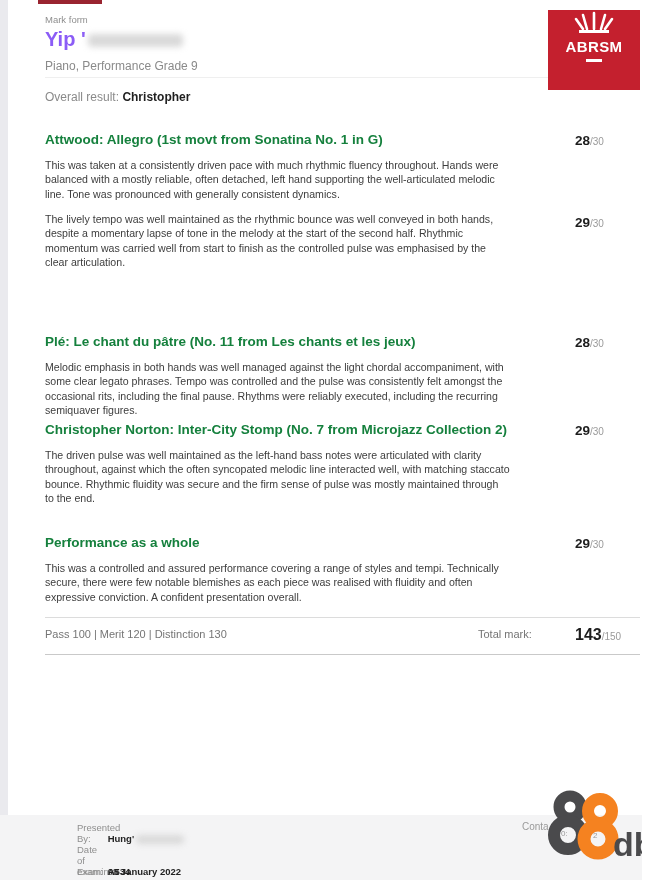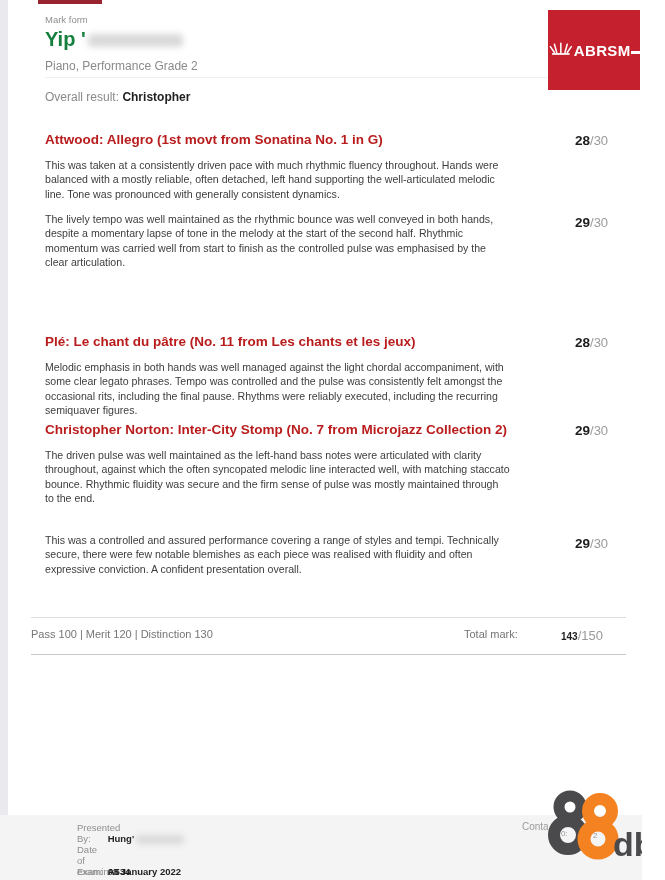--- a/index.html
+++ b/index.html
@@ -6,53 +6,53 @@
   html,body { background:#fff; }
   body { font-family:"Liberation Sans", sans-serif; }
   .page { position:relative; width:642px; height:880px; background:#ffffff; overflow:hidden; }
 
   .left-strip  { position:absolute; left:0; top:0; width:8px; height:880px; background:#eaeaee; }
   .right-edge  { position:absolute; left:660px; top:0; width:2px; height:880px; background:#dfdfe3; }
   .top-fragment{ position:absolute; left:38px; top:0; width:64px; height:4px; background:#992430; }
 
   
   .form-label { position:absolute; left:45px; top:14px; font-size:9.5px; color:#8f8f8f; }
-  .name-row   { position:absolute; left:45px; top:28px; font-size:20px; font-weight:700; color:#15803d; }
+  .name-row   { position:absolute; left:45px; top:28px; font-size:20px; font-weight:700; color:#8b5cf6; }
   .smudge     { display:inline-block; background:#d9d9d9; border-radius:4px; filter:blur(3px); vertical-align:middle; }
   .smudge.name { width:95px; height:13px; margin-left:2px; }
   .smudge.presenter { width:48px; height:9px; margin-left:2px; }
   .subject    { position:absolute; left:45px; top:59px; font-size:12px; color:#8a8a8a; }
   .header-divider { position:absolute; left:45px; top:77px; width:595px; height:1px; background:#efefef; }
   .overall    { position:absolute; left:45px; top:90px; font-size:12px; color:#8a8a8a; }
   .overall b  { color:#1f1f1f; font-weight:700; }
 
   
   .abrsm { position:absolute; left:548px; top:10px; width:92px; height:80px; background:#c4202e;
-           display:flex; align-items:center; }
+           display:flex; flex-direction:column; align-items:center; }
   .abrsm svg { display:block; margin-bottom:2px; }
   .abrsm-text { color:#ffffff; font-weight:700; font-size:15px; letter-spacing:.4px; }
   .abrsm-dash { width:16px; height:3px; background:#ffffff; margin-top:4px; }
 
   
   .section { position:absolute; left:45px; width:595px; }
-  .sec-title { width:530px; font-size:13.5px; font-weight:700; color:#b91c1c; line-height:28px; }
+  .sec-title { width:530px; font-size:13.5px; font-weight:700; color:#15803d; line-height:28px; }
   .sec-mark  { position:absolute; left:530px; top:5px; white-space:nowrap; }
   .mark-num  { font-size:13.5px; font-weight:700; color:#1d1d1d; }
-  .mark-max  { font-size:13px; color:#9a9a9a;margin-top:24px; }
+  .mark-max  { font-size:10px; color:#9a9a9a;margin-top:24px; }
   .sec-comment { width:465px; margin-top:4px; font-size:10.6px; line-height:14.4px; color:#3d3d3d; }
 
   .s1 { top:126px; } .s2 { top:208px; } .s3 { top:328px; } .s4 { top:416px; } .s5 { top:529px; }
 
   
-  .totals { position:absolute; left:31px; top:617px; width:595px; height:38px;
+  .totals { position:absolute; left:45px; top:617px; width:595px; height:38px;
             border-top:1px solid #dcdcdc; border-bottom:1px solid #c9c9c9; }
   .boundaries { position:absolute; left:0; top:10px; font-size:11px; color:#757575; }
   .total-label { position:absolute; left:433px; top:10px; font-size:11px; color:#757575; }
   .total-value { position:absolute; left:530px; top:8px; white-space:nowrap; }
-  .total-value .mark-num { font-size:10px; }
+  .total-value .mark-num { font-size:16px; }
 
   
   .footer { position:absolute; left:0; top:815px; width:665px; height:65px; background:#f4f4f5; }
   .f-row { position:absolute; left:45px; font-size:9.5px; }
   .f-row.r1 { top:7px; } .f-row.r2 { top:29px; } .f-row.r3 { top:51px; }
   .f-label { display:inline-block; width:60px; color:#8f8f8f;padding-left:32px; }
   .f-value { color:#222222; font-weight:700; }
 
   .contact-fragment { position:absolute; left:522px; top:821px; font-size:10px; color:#9a9a9a; z-index:1; }
   .hole-frag { position:absolute; font-size:8px; color:#9a9a9a; z-index:2; }
@@ -65,21 +65,21 @@
 
 <div class="page">
   <div class="left-strip"></div>
   <div class="right-edge"></div>
   <div class="top-fragment"></div>
 
   <div class="form-label">Mark form</div>
   <div class="name-row">
     <span>Yip '</span><span class="smudge name"></span>
   </div>
-  <div class="subject">Piano, Performance Grade 2</div>
+  <div class="subject">Piano, Performance Grade 9</div>
   <div class="header-divider"></div>
   <div class="overall">
     <span>Overall result:</span>
     <b>Christopher</b>
   </div>
 
   <div class="abrsm">
     <svg width="44" height="26" viewBox="0 0 44 26">
       <path d="M22 3 V19 M11 5 L15 19 M33 5 L29 19 M4 9 L11 19 M40 9 L33 19" stroke="#ffffff" stroke-width="2.6" stroke-linecap="round" fill="none"></path>
       <rect x="7" y="20" width="30" height="3" fill="#ffffff"></rect>
@@ -105,20 +105,21 @@
     <div class="sec-comment">Melodic emphasis in both hands was well managed against the light chordal accompaniment, with some clear legato phrases. Tempo was controlled and the pulse was consistently felt amongst the occasional rits, including the final pause. Rhythms were reliably executed, including the recurring semiquaver figures.</div>
   </div>
 
   <div class="section s4">
     <div class="sec-title">Christopher Norton: Inter-City Stomp (No. 7 from Microjazz Collection 2)</div>
     <div class="sec-mark"><span class="mark-num">29</span><span class="mark-max">/30</span></div>
     <div class="sec-comment">The driven pulse was well maintained as the left-hand bass notes were articulated with clarity throughout, against which the often syncopated melodic line interacted well, with matching staccato bounce. Rhythmic fluidity was secure and the firm sense of pulse was mostly maintained through to the end.</div>
   </div>
 
   <div class="section s5">
+    <div class="sec-title">Performance as a whole</div>
     <div class="sec-mark"><span class="mark-num">29</span><span class="mark-max">/30</span></div>
     <div class="sec-comment">This was a controlled and assured performance covering a range of styles and tempi. Technically secure, there were few notable blemishes as each piece was realised with fluidity and often expressive conviction. A confident presentation overall.</div>
   </div>
 
   <div class="totals">
     <div class="boundaries">Pass 100 | Merit 120 | Distinction 130</div>
     <div class="total-label">Total mark:</div>
     <div class="total-value"><span class="mark-num">143</span><span class="mark-max">/150</span></div>
   </div>
 

